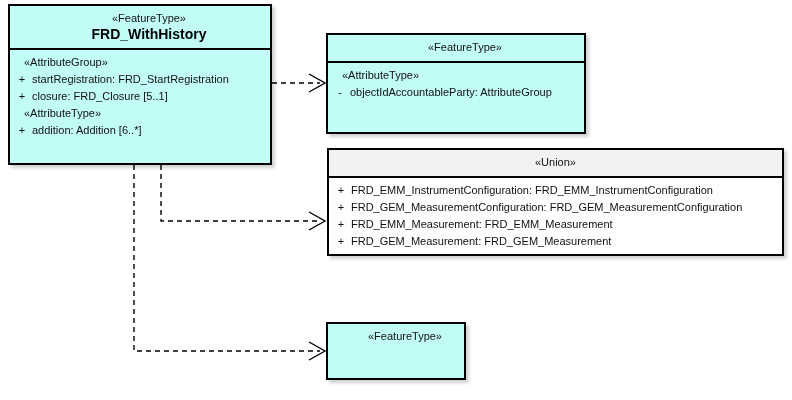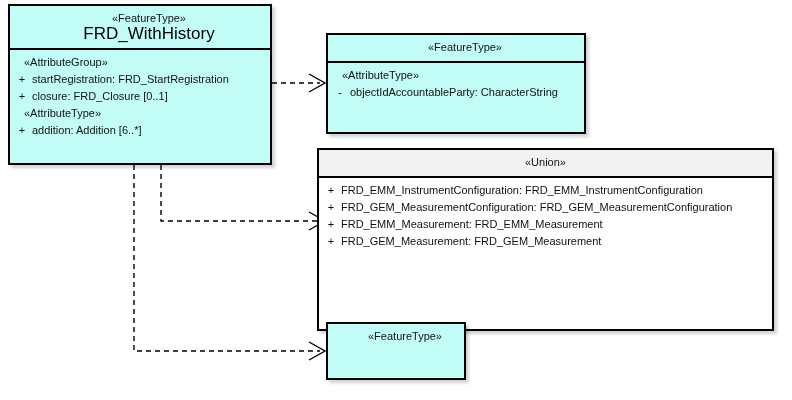--- a/index.html
+++ b/index.html
@@ -39,23 +39,23 @@
 
   .stereotype {
     display: block;
     font-size: 11px;
     line-height: 15px;
     color: #111111;
     white-space: nowrap;
   }
   .classname {
     display: block;
-    font-size: 17px;
+    font-size: 14px;
     line-height: 16px;
-    font-weight: normal;
+    font-weight: bold;
     color: #000000;
     white-space: nowrap;
   }
   .classname.underline { text-decoration: underline; }
 
   .box-divider {
     height: 0;
     border-top: 2px solid #000000;
   }
 
@@ -129,45 +129,45 @@
     </div>
     <div class="box-divider"></div>
     <div class="box-body">
       <div class="group-stereotype">«AttributeGroup»</div>
       <div class="attr-row">
         <span class="attr-vis">+</span>
         <span class="attr-text">startRegistration: FRD_StartRegistration</span>
       </div>
       <div class="attr-row">
         <span class="attr-vis">+</span>
-        <span class="attr-text">closure: FRD_Closure [0..1]</span>
+        <span class="attr-text">closure: FRD_Closure [5..1]</span>
       </div>
       <div class="group-stereotype">«AttributeType»</div>
       <div class="attr-row">
         <span class="attr-vis">+</span>
         <span class="attr-text">addition: Addition [6..*]</span>
       </div>
     </div>
   </div>
 
   <div class="uml-box cyan" style="left:326px; top:33px; width:260px; height:101px;">
     <div class="box-header">
       <span class="stereotype">«FeatureType»</span>
     </div>
     <div class="box-divider"></div>
     <div class="box-body">
       <div class="group-stereotype">«AttributeType»</div>
       <div class="attr-row">
         <span class="attr-vis">-</span>
-        <span class="attr-text">objectIdAccountableParty: CharacterString</span>
+        <span class="attr-text">objectIdAccountableParty: AttributeGroup</span>
       </div>
     </div>
   </div>
 
-  <div class="uml-box plain" style="left:317px; top:148px; width:457px; height:183px;">
+  <div class="uml-box plain" style="left:327px; top:148px; width:457px; height:108px;">
     <div class="box-header">
       <span class="stereotype">«Union»</span>
     </div>
     <div class="box-divider"></div>
     <div class="box-body">
       <div class="attr-row">
         <span class="attr-vis">+</span>
         <span class="attr-text">FRD_EMM_InstrumentConfiguration: FRD_EMM_InstrumentConfiguration</span>
       </div>
       <div class="attr-row">

